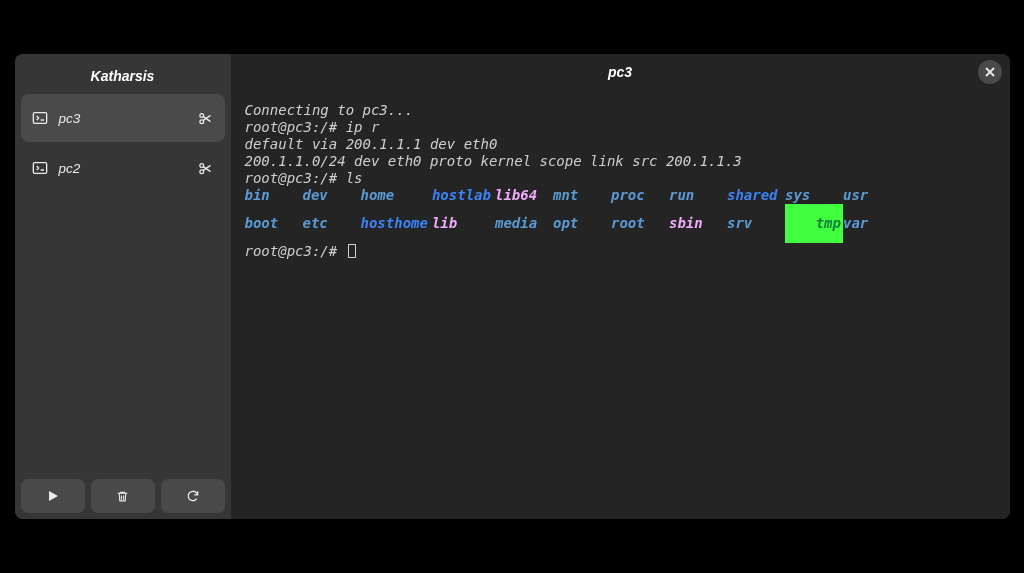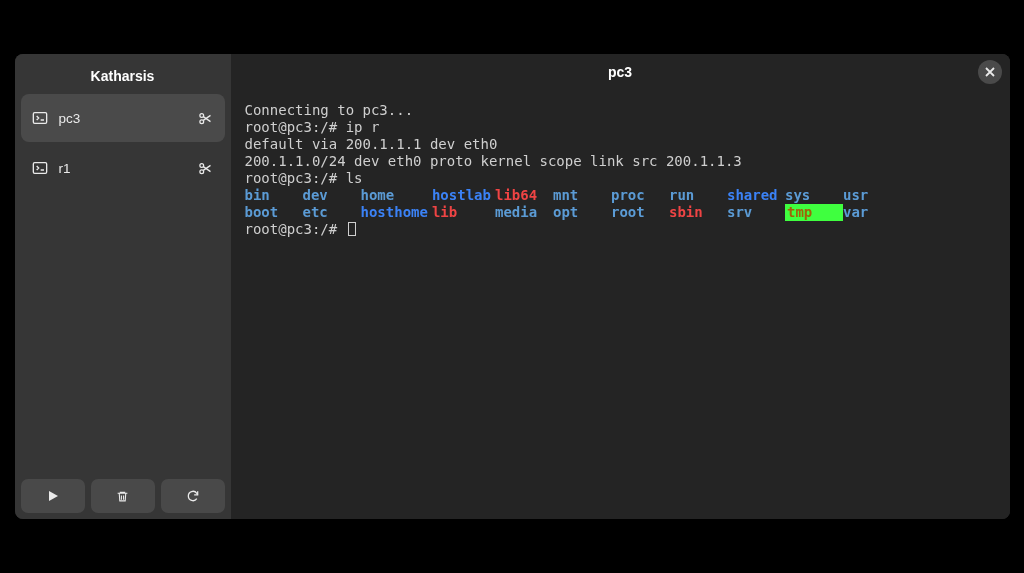--- a/index.html
+++ b/index.html
@@ -14,20 +14,21 @@
     overflow: hidden;
   }
   .app-window {
     width: 995px;
     height: 465px;
     background: #2b2b2b;
     border-radius: 8px;
     display: flex;
     overflow: hidden;
     position: relative;
+    font-style: italic;
   }
   .sidebar {
     width: 216px;
     background: #363636;
     display: flex;
     flex-direction: column;
     padding: 6px;
   }
   .sidebar-title {
     text-align: center;
@@ -111,26 +112,27 @@
   .term-line { white-space: pre; }
   .ls-grid { display: table; border-spacing: 0; }
   .ls-row { display: table-row; }
   .ls-cell {
     display: table-cell;
     min-width: 58px;
     padding-right: 4px;
   }
   .c-blue { color: #5b9bd5; font-weight: 700; }
   .c-cyan { color: #3b82f6; font-weight: 700; }
-  .c-white { color: #ef4444; font-weight: 700; }
+  .c-white { color: #f0abfc; font-weight: 700; }
   .c-highlighted {
-    color: #a16207;
+    color: #15803d;
     background: #3fff3f;
     font-weight: 700;
-    padding: 0 2px;
+    padding: 11px 2px;
+    text-align: right;
   }
   .cursor-box {
     display: inline-block;
     width: 8px; height: 14px;
     border: 1px solid #cfcfcf;
     vertical-align: -2px;
     margin-left: 2px;
   }
   svg { display:block; }
 </style>
@@ -157,21 +159,21 @@
             </svg>
           </span>
         </div>
         <div class="sidebar-item">
           <span class="icon">
             <svg width="16" height="16" viewBox="0 0 24 24" fill="none" stroke="currentColor" stroke-width="2">
               <rect x="2" y="4" width="20" height="16" rx="2"></rect>
               <path d="M7 9l3 3-3 3M13 15h5"></path>
             </svg>
           </span>
-          <span class="label">r1</span>
+          <span class="label">pc2</span>
           <span class="scissors">
             <svg width="15" height="15" viewBox="0 0 24 24" fill="none" stroke="currentColor" stroke-width="2">
               <circle cx="6" cy="7" r="3"></circle>
               <circle cx="6" cy="17" r="3"></circle>
               <path d="M8.5 9L20 17M8.5 15L20 7"></path>
             </svg>
           </span>
         </div>
       </div>
     <div class="sidebar-bottom">

